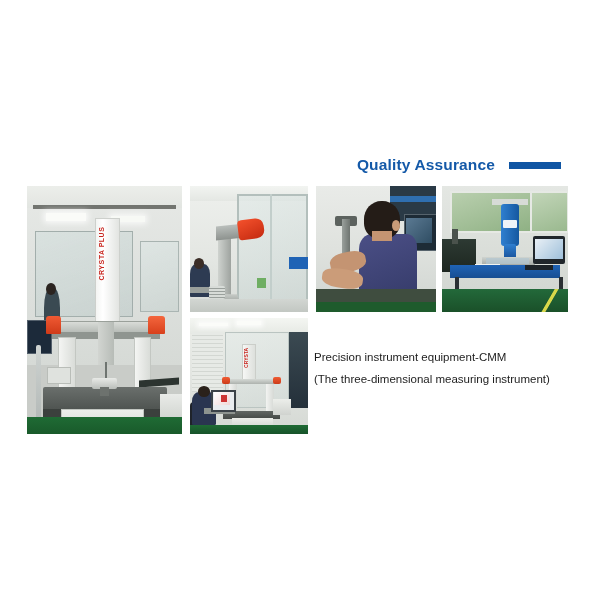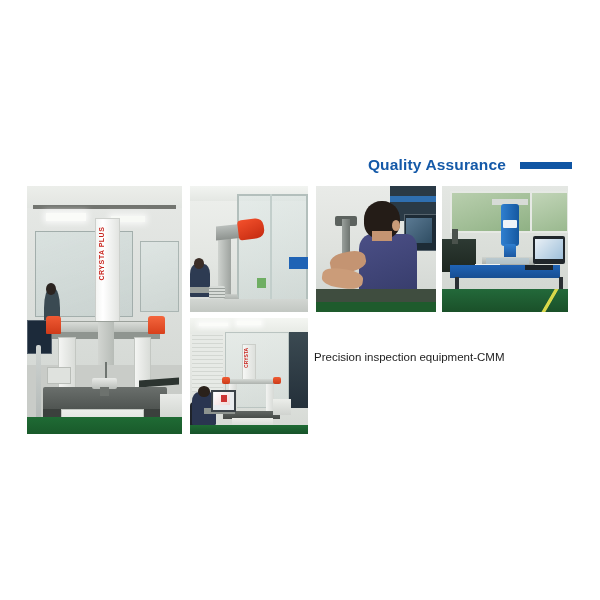--- a/index.html
+++ b/index.html
@@ -19,21 +19,21 @@
   
   #title-block {
     position: absolute;
     left: 0;
     top: 152px;
     width: 600px;
     height: 26px;
     display: flex;
     align-items: center;
     justify-content: flex-end;
-    padding-right: 28px;
+    padding-right: 39px;
     box-sizing: border-box;
     text-align: center;
   }
   #section-title {
     font-size: 15.5px;
     font-weight: bold;
     color: #1459a8;
     letter-spacing: 0.15px;
     white-space: nowrap;
     line-height: 1;
@@ -332,14 +332,15 @@
       <div class="s mon"></div>
       <div class="s monimg"></div>
       <div class="s monred"></div>
       <div class="s floor"></div>
     </div>
   </div>
 
 </div>
 
 <div id="description">
-  <div class="line">Precision inspection equipment-CMM</div>
+  <div class="line">Precision instrument equipment-CMM</div>
+  <div class="line">(The three-dimensional measuring instrument)</div>
 </div>
 
 </body></html>

